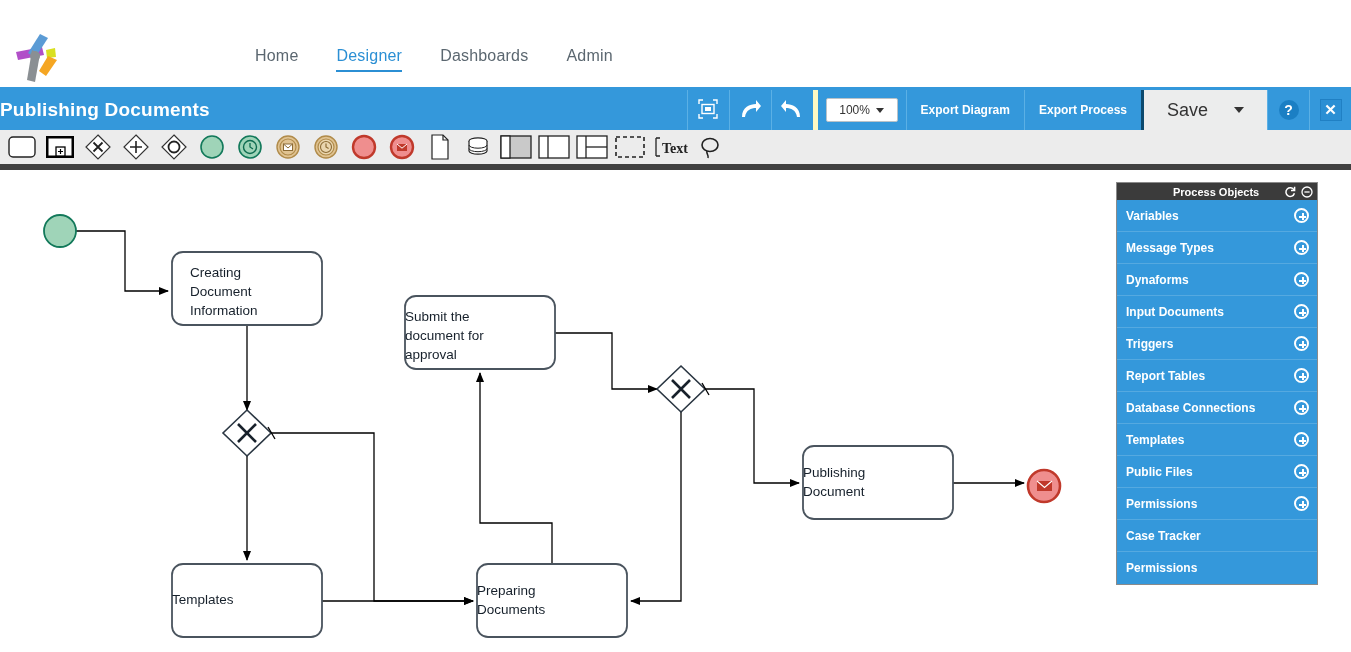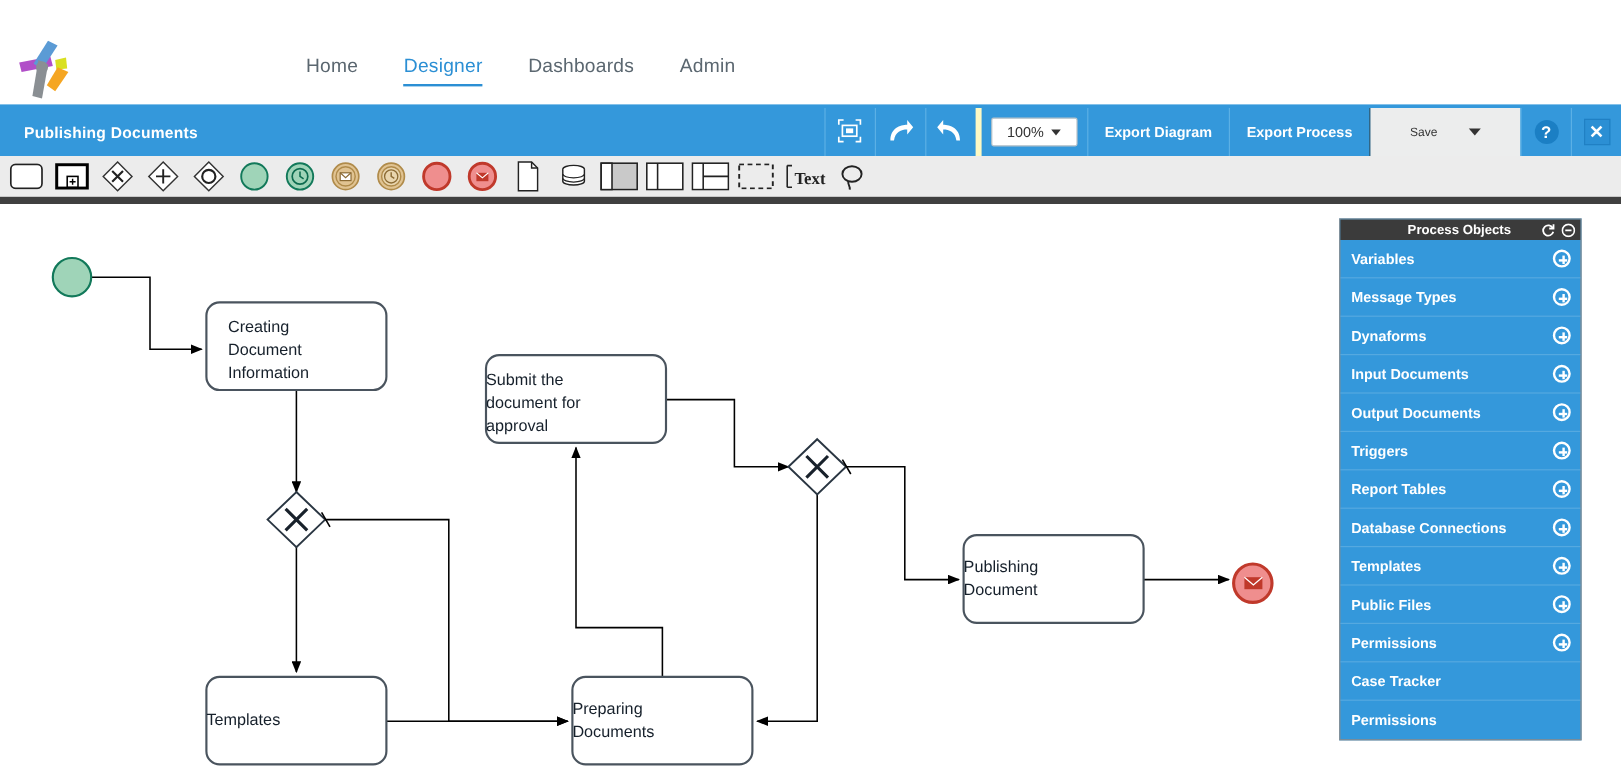--- a/index.html
+++ b/index.html
@@ -27,45 +27,45 @@
     padding-bottom:4px; cursor:pointer; line-height:20px;
   }
   .nav-link.active { color:#2b8fd4; border-bottom:2px solid #2b8fd4; }
 
   
   .bluebar {
     position:absolute; left:0; top:66px; width:1351px; height:40px;
     background:#3498db; display:flex; align-items:stretch;
   }
   .bluebar .title {
-    color:#ffffff; font-size:13px; font-weight:bold;
-    display:flex; align-items:center; padding-left:20px; flex:1 1 auto;
+    color:#ffffff; font-size:19px; font-weight:bold;
+    display:flex; align-items:center; flex:1 1 auto;
     letter-spacing:.2px;
   }
   .bb-btn {
     display:flex; align-items:center; justify-content:center;
     color:#fff; border-left:1px solid #5bb0e5; cursor:pointer;
     font-size:12px; font-weight:bold; padding:0 14px; white-space:nowrap;
   }
   .bb-icon { width:42px; padding:0; }
   .bb-zoomwrap {
     display:flex; align-items:center; justify-content:center;
     border-left:5px solid #fef9c3; padding:0 8px;
   }
   .zoom-select {
     width:72px; height:24px; background:#fff; border:1px solid #b9c2c8;
     border-radius:2px; color:#333; font-size:12px;
     display:flex; align-items:center; justify-content:center; gap:6px;
     cursor:pointer; font-family:"Liberation Sans", sans-serif;
   }
   .caret-down { width:0;height:0;border-left:4px solid transparent;border-right:4px solid transparent;border-top:5px solid #333; }
   .bb-save {
-    background:#eceded; color:#333; font-weight:normal; font-size:10px;
+    background:#eceded; color:#333; font-weight:normal; font-size:18px;
     width:126px; display:flex; align-items:center; justify-content:center;
-    gap:26px; border-left:1px solid #0c4a6e; cursor:pointer;
+    gap:26px; border-left:3px solid #0c4a6e; cursor:pointer;
   }
   .bb-save .caret-down { border-top-color:#333; border-left-width:5px;border-right-width:5px;border-top-width:6px;}
   .bb-help, .bb-close { width:42px; padding:0; }
   .qmark {
     width:20px;height:20px;border-radius:50%;background:#1b7fc4;
     color:#fff;font-size:14px;font-weight:bold;
     display:flex;align-items:center;justify-content:center;
   }
   .xbox {
     width:22px;height:22px;background:#2b8fd4;border:1px solid #2080c4;
@@ -405,24 +405,20 @@
     </div>
     <div class="panel-item">
       <span>Dynaforms</span>
       <span class="plus"></span>
     </div>
     <div class="panel-item">
       <span>Input Documents</span>
       <span class="plus"></span>
     </div>
     <div class="panel-item">
-      <span>Output Documents</span>
-      <span class="plus"></span>
-    </div>
-    <div class="panel-item">
       <span>Triggers</span>
       <span class="plus"></span>
     </div>
     <div class="panel-item">
       <span>Report Tables</span>
       <span class="plus"></span>
     </div>
     <div class="panel-item">
       <span>Database Connections</span>
       <span class="plus"></span>

